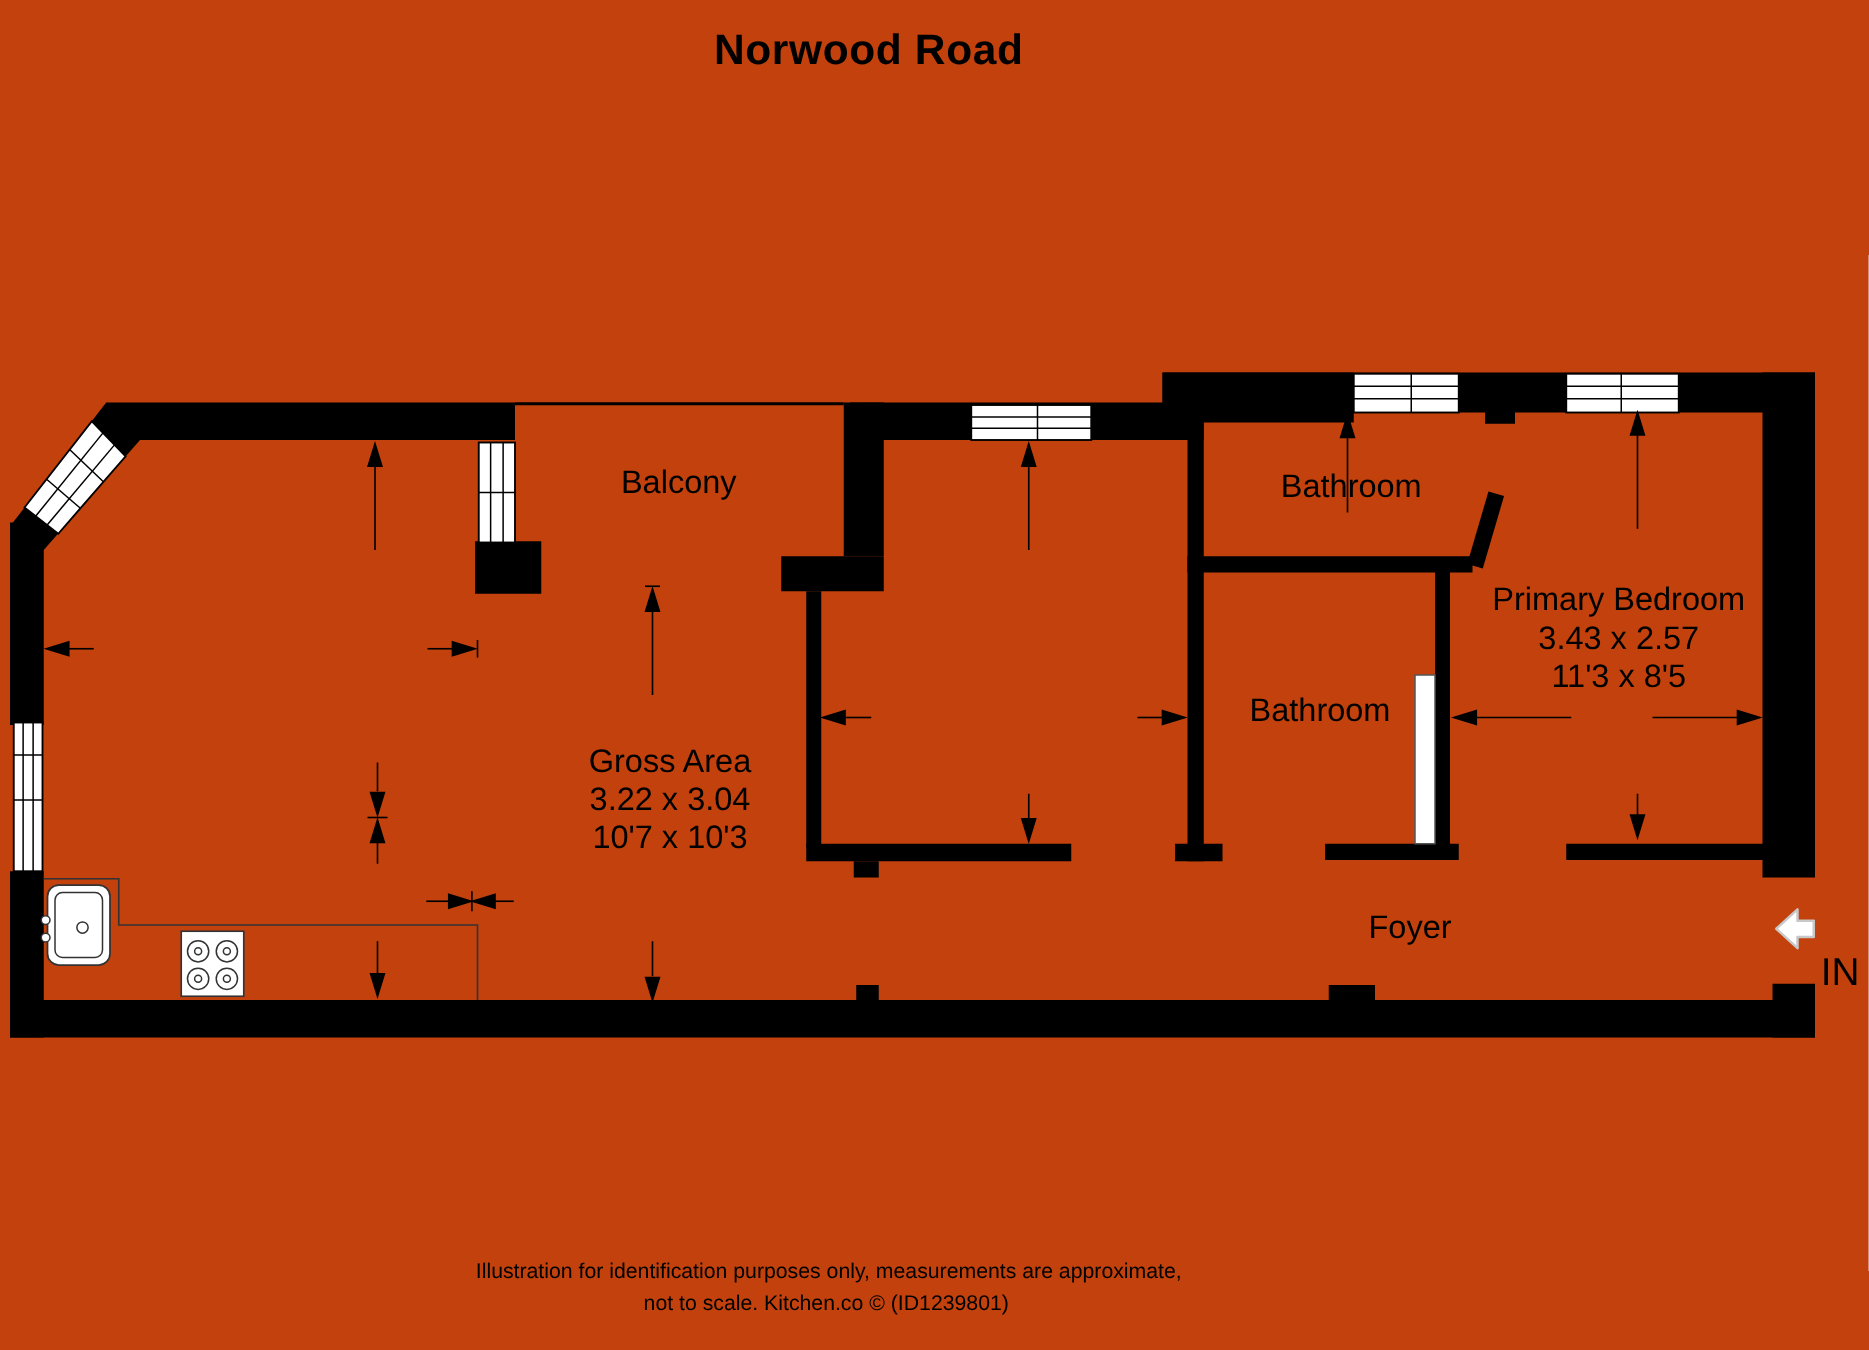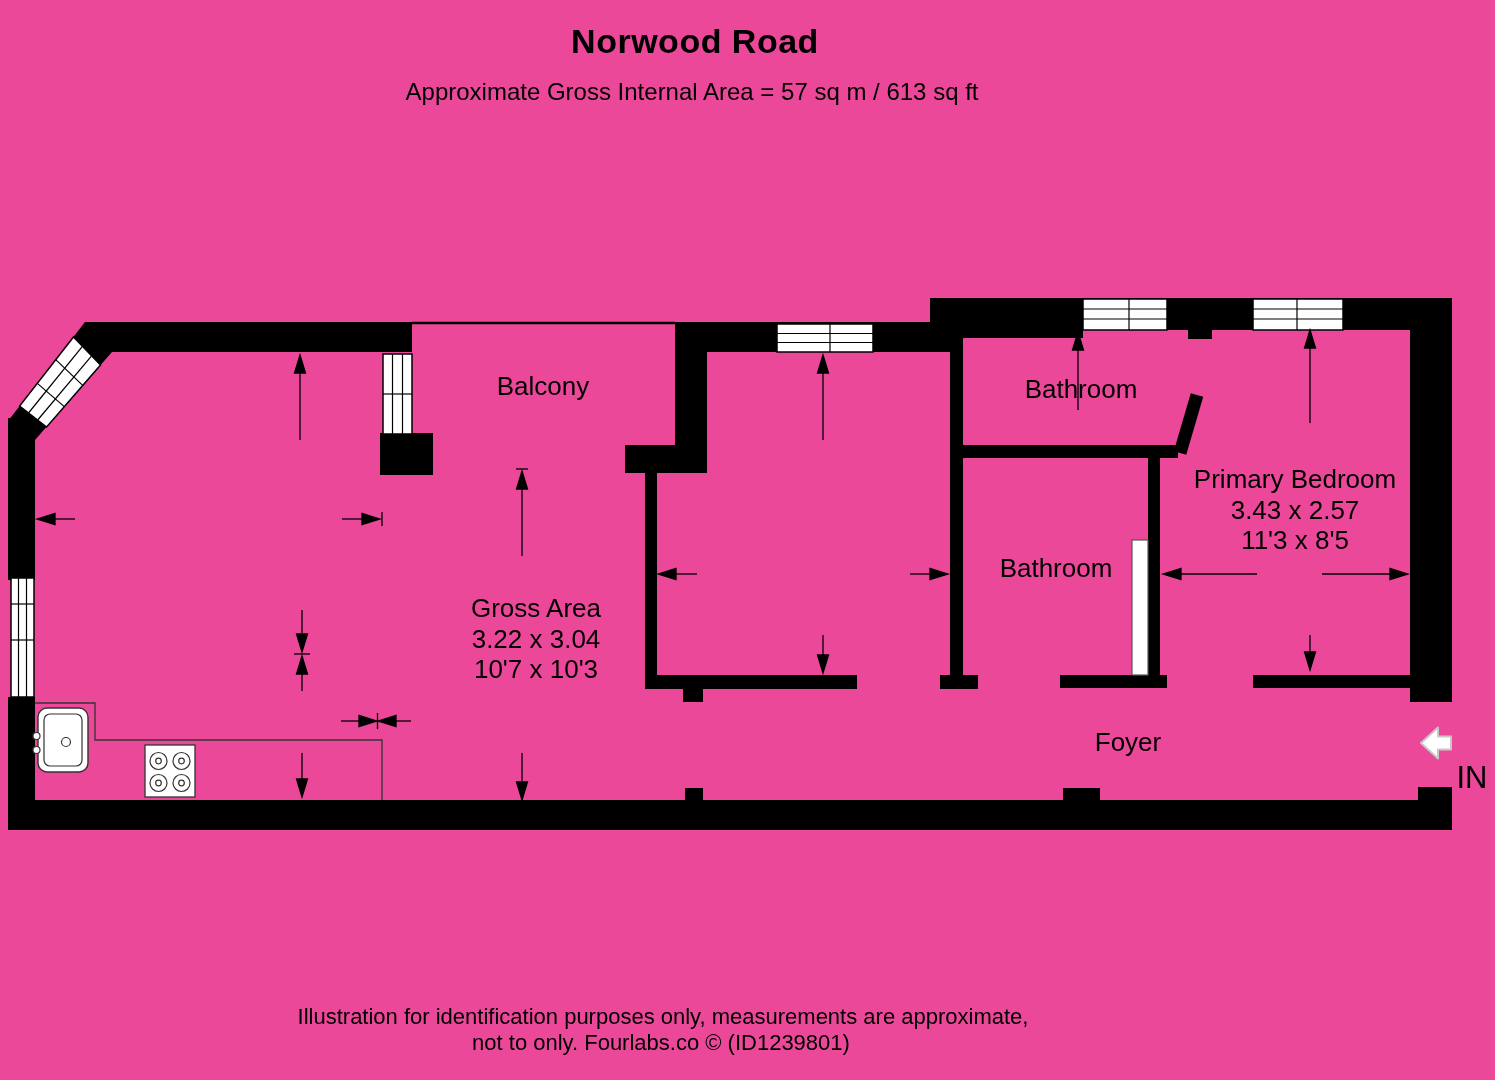--- a/index.html
+++ b/index.html
@@ -1,32 +1,31 @@
 <!DOCTYPE html>
 <html><head>
 <meta charset="utf-8">
 <style>
   html,body{margin:0;padding:0;background:#ffffff;}
-  .page{position:relative;width:1495px;height:1080px;background:#ec4899;overflow:hidden;
+  .page{position:relative;width:1495px;height:1080px;background:#c2410c;overflow:hidden;
         font-family:"Liberation Sans",sans-serif;color:#000;}
   .plan-svg{position:absolute;left:0;top:0;}
   .centered{position:absolute;transform:translate(-50%,-50%);white-space:nowrap;text-align:center;}
   .title{font-size:34px;font-weight:bold;letter-spacing:0.5px;}
   .subtitle{font-size:24px;}
   .room-label{font-size:26px;line-height:30.5px;}
-  .footer-line{font-size:22px;}
+  .footer-line{font-size:17px;}
   .in-label{font-size:31px;}
 </style>
 </head>
 <body>
 
 <div class="page">
 
   <div class="centered title" style="left:695px;top:41px">Norwood Road</div>
-  <div class="centered subtitle" style="left:692px;top:92px">Approximate Gross Internal Area = 57 sq m / 613 sq ft</div>
 
   <svg class="plan-svg" width="1495" height="1080" viewBox="0 0 1495 1080">
 
     <g fill="#000000">
       <rect x="85" y="322" width="327" height="30"></rect>
       <polygon points="85,322 112,352 35,440 8,421"></polygon>
       <rect x="8" y="418" width="27" height="162"></rect>
       <rect x="8" y="697" width="27" height="133"></rect>
       <rect x="8" y="800" width="1444" height="30"></rect>
       <rect x="685" y="788" width="18" height="12"></rect>
@@ -204,15 +203,15 @@
     <div>11'3 x 8'5</div>
   </div>
 
   <div class="centered room-label" style="left:1128px;top:742px">
     <div>Foyer</div>
   </div>
 
   <div class="centered in-label" style="left:1472px;top:778px">IN</div>
 
   <div class="centered footer-line" style="left:663px;top:1017px">Illustration for identification purposes only, measurements are approximate,</div>
-  <div class="centered footer-line" style="left:661px;top:1043px">not to only. Fourlabs.co © (ID1239801)</div>
+  <div class="centered footer-line" style="left:661px;top:1043px">not to scale. Kitchen.co © (ID1239801)</div>
 
 </div>
 
 </body></html>

